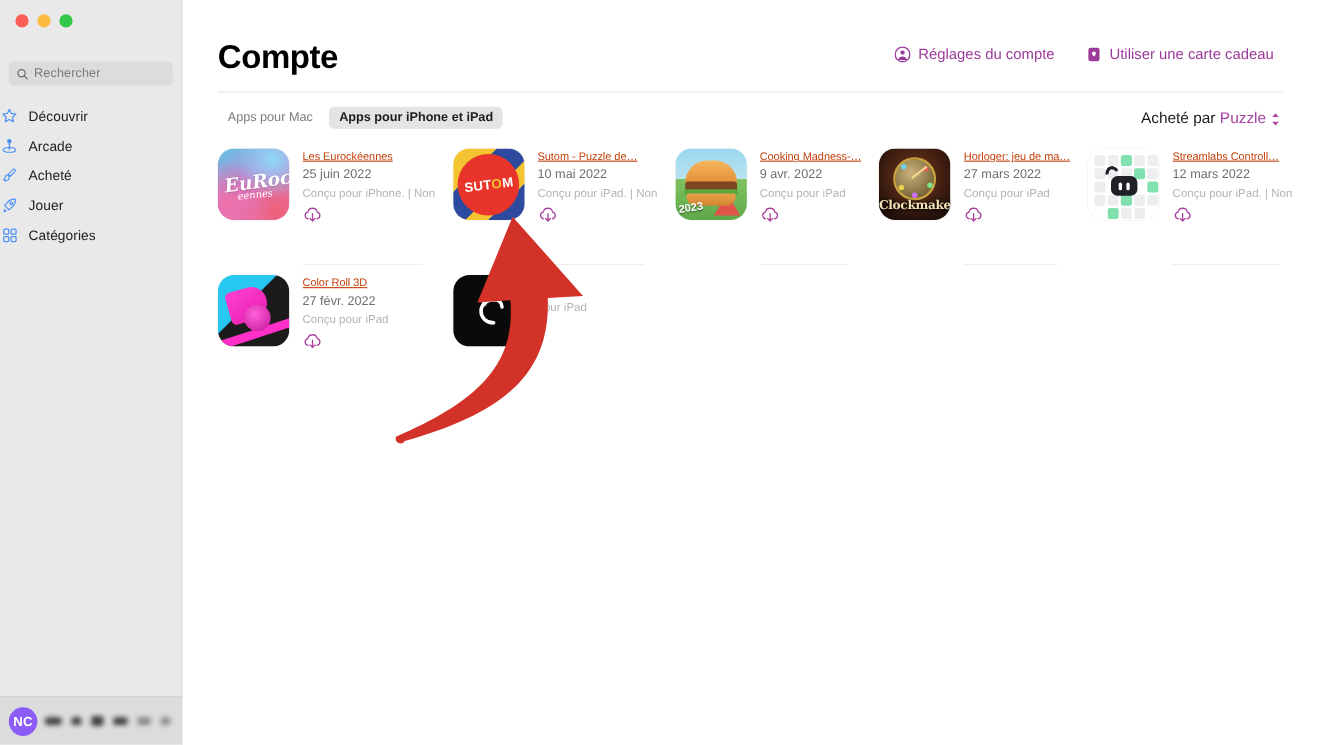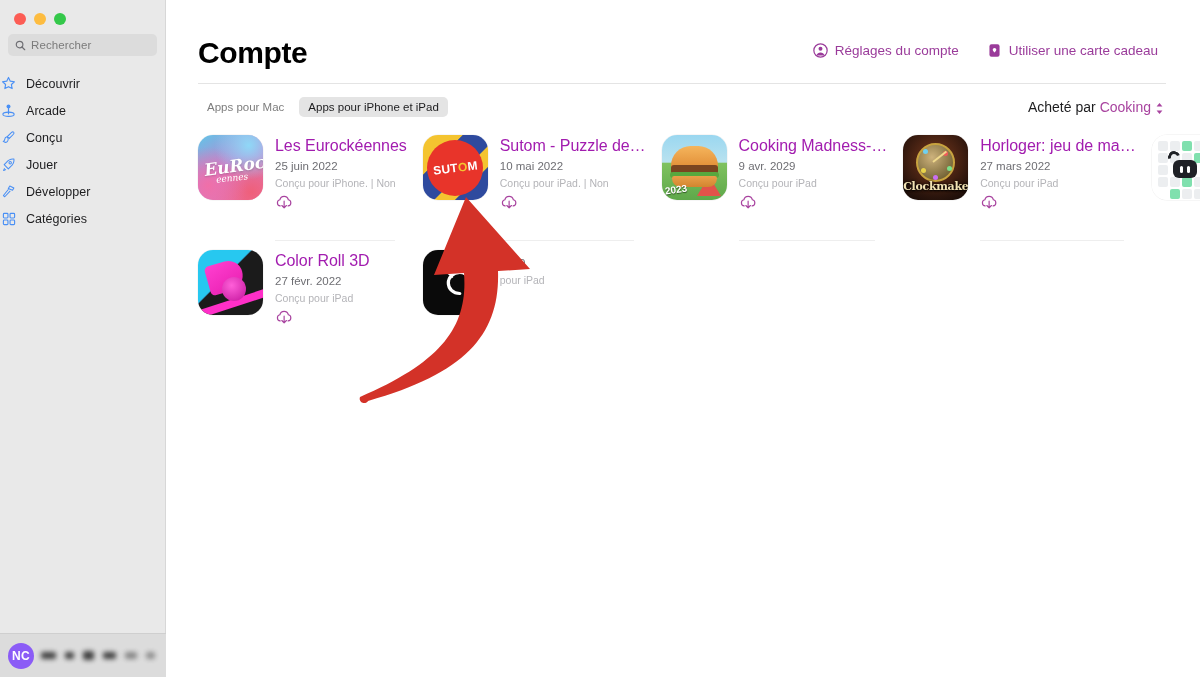--- a/index.html
+++ b/index.html
@@ -33,21 +33,21 @@
     padding: 13px 0 0 14px;
     height: 34px;
     align-items: flex-start;
   }
   .dot { width: 12px; height: 12px; border-radius: 50%; }
   .dot.red { background: #fc5d55; }
   .dot.yellow { background: #fdbc40; }
   .dot.green { background: #34c84a; }
 
   .search-box {
-    margin: 0 8px 0 8px;
+    margin: 22px 8px 0 8px;
     height: 22px;
     background: #dcdcdc;
     border-radius: 5px;
     display: flex;
     align-items: center;
     padding: 0 7px;
     gap: 5px;
   }
   .search-box .mag { flex: 0 0 auto; display: block; }
   .search-ph {
@@ -171,21 +171,21 @@
     font-size: 11.5px;
     color: #7d7d7d;
     padding: 4px 9px;
     border-radius: 5px;
     cursor: default;
     white-space: nowrap;
   }
   .tab.active {
     background: #e4e4e4;
     color: #1d1d1f;
-    font-weight: 400;
+    font-weight: 700;
   }
   .buyer {
     font-size: 14px;
     color: #1d1d1f;
     display: flex;
     align-items: center;
     gap: 4px;
     cursor: pointer;
     white-space: nowrap;
   }
@@ -223,26 +223,27 @@
     position: relative;
     box-shadow: 0 0 0 0.5px rgba(0,0,0,0.07);
   }
   .card-info {
     flex: 1 1 auto;
     min-width: 0;
     padding-top: 2px;
     position: relative;
   }
   .app-name {
-    font-size: 16px;
-    color: #a21caf;
+    font-size: 10px;
+    color: #c2410c;
     white-space: nowrap;
     overflow: hidden;
     text-overflow: ellipsis;
     letter-spacing: -0.05px;
+    text-decoration: underline;
   }
   .app-date {
     font-size: 11.5px;
     color: #6e6e73;
     margin-top: 5px;
     white-space: nowrap;
   }
   .app-compat {
     font-size: 10.5px;
     color: #b4b4b8;
@@ -485,44 +486,35 @@
         <span class="lbl">Arcade</span>
       </div>
 
       <div class="nav-item">
         <span class="ico">
           <svg width="15" height="15" viewBox="0 0 16 16">
             <path d="M13.6 2.4c-.7-.7-1.7-.5-2.6.4L6.8 7l2 2 4.2-4.2c.9-.9 1.2-1.7.6-2.4z" fill="none" stroke="#4a90f5" stroke-width="1.1"></path>
             <path d="M6.5 7.3c-1.5.3-2.5 1.5-2.6 3-.1.9-.6 1.5-1.4 1.9 1.2 1.1 3 1.2 4.2.1 1-.9 1.2-2.3.8-3.4z" fill="none" stroke="#4a90f5" stroke-width="1.1"></path>
           </svg>
         </span>
-        <span class="lbl">Conçu</span>
+        <span class="lbl">Acheté</span>
       </div>
 
 
       <div class="nav-item">
         <span class="ico">
           <svg width="15" height="15" viewBox="0 0 16 16">
             <path d="M13.8 2.2c-3.3-.4-6 1-8 3.6L3.4 8.2l4.4 4.4 2.4-2.4c2.6-2 4-4.7 3.6-8z" fill="none" stroke="#4a90f5" stroke-width="1.15" stroke-linejoin="round"></path>
             <circle cx="9.8" cy="6.2" r="1.3" fill="none" stroke="#4a90f5" stroke-width="1.1"></circle>
             <path d="M4 12c-.9.9-1.1 2.3-1.1 2.3s1.4-.2 2.3-1.1" fill="none" stroke="#4a90f5" stroke-width="1.1"></path>
           </svg>
         </span>
         <span class="lbl">Jouer</span>
       </div>
 
-      <div class="nav-item">
-        <span class="ico">
-          <svg width="15" height="15" viewBox="0 0 16 16">
-            <path d="M9.4 2.2l4.3 2.1-1.4 2.4-4.5-1.9z" fill="none" stroke="#4a90f5" stroke-width="1.15" stroke-linejoin="round"></path>
-            <path d="M8 5.6L2.6 12.3l1.4 1.3 5.9-6.2" fill="none" stroke="#4a90f5" stroke-width="1.15" stroke-linejoin="round"></path>
-          </svg>
-        </span>
-        <span class="lbl">Développer</span>
-      </div>
 
       <div class="nav-item">
         <span class="ico">
           <svg width="14" height="14" viewBox="0 0 16 16">
             <rect x="1.6" y="1.6" width="5.2" height="5.2" rx="1" fill="none" stroke="#4a90f5" stroke-width="1.3"></rect>
             <rect x="9.2" y="1.6" width="5.2" height="5.2" rx="1" fill="none" stroke="#4a90f5" stroke-width="1.3"></rect>
             <rect x="1.6" y="9.2" width="5.2" height="5.2" rx="1" fill="none" stroke="#4a90f5" stroke-width="1.3"></rect>
             <rect x="9.2" y="9.2" width="5.2" height="5.2" rx="1" fill="none" stroke="#4a90f5" stroke-width="1.3"></rect>
           </svg>
         </span>
@@ -573,21 +565,21 @@
 
     <div class="divider-top"></div>
 
     <div class="tabbar">
       <div class="tabs">
         <div class="tab">Apps pour Mac</div>
         <div class="tab active">Apps pour iPhone et iPad</div>
       </div>
       <div class="buyer">
         <span>Acheté par</span>
-        <span class="who">Cooking</span>
+        <span class="who">Puzzle</span>
         <span class="chev">
           <svg width="9" height="13" viewBox="0 0 9 13">
             <path d="M4.5 1L7.4 4.4H1.6z" fill="#a8439f"></path>
             <path d="M4.5 12L7.4 8.6H1.6z" fill="#a8439f"></path>
           </svg>
         </span>
       </div>
     </div>
 
     <div class="grid">
@@ -641,21 +633,21 @@
             <div class="tent"></div>
             <div class="bun"></div>
               <div class="pat"></div>
               <div class="lett"></div>
               <div class="bun2"></div>
             <div class="yr">2023</div>
           </div>
         </div>
         <div class="card-info">
           <div class="app-name">Cooking Madness-…</div>
-          <div class="app-date">9 avr. 2029</div>
+          <div class="app-date">9 avr. 2022</div>
           <div class="app-compat">Conçu pour iPad</div>
           <div class="dl-btn">
             <svg width="19" height="17" viewBox="0 0 20 18">
               <path d="M5.4 12.6a3.3 3.3 0 0 1-.3-6.5 4.6 4.6 0 0 1 9 0 3.3 3.3 0 0 1-.3 6.5" fill="none" stroke="#a8439f" stroke-width="1.25" stroke-linecap="round"></path>
               <path d="M9.6 7.6v7M7.2 12.2l2.4 2.5 2.4-2.5" fill="none" stroke="#a8439f" stroke-width="1.25" stroke-linecap="round" stroke-linejoin="round"></path>
             </svg>
           </div>
         </div>
         <div class="card-sep"></div>
       </div>

